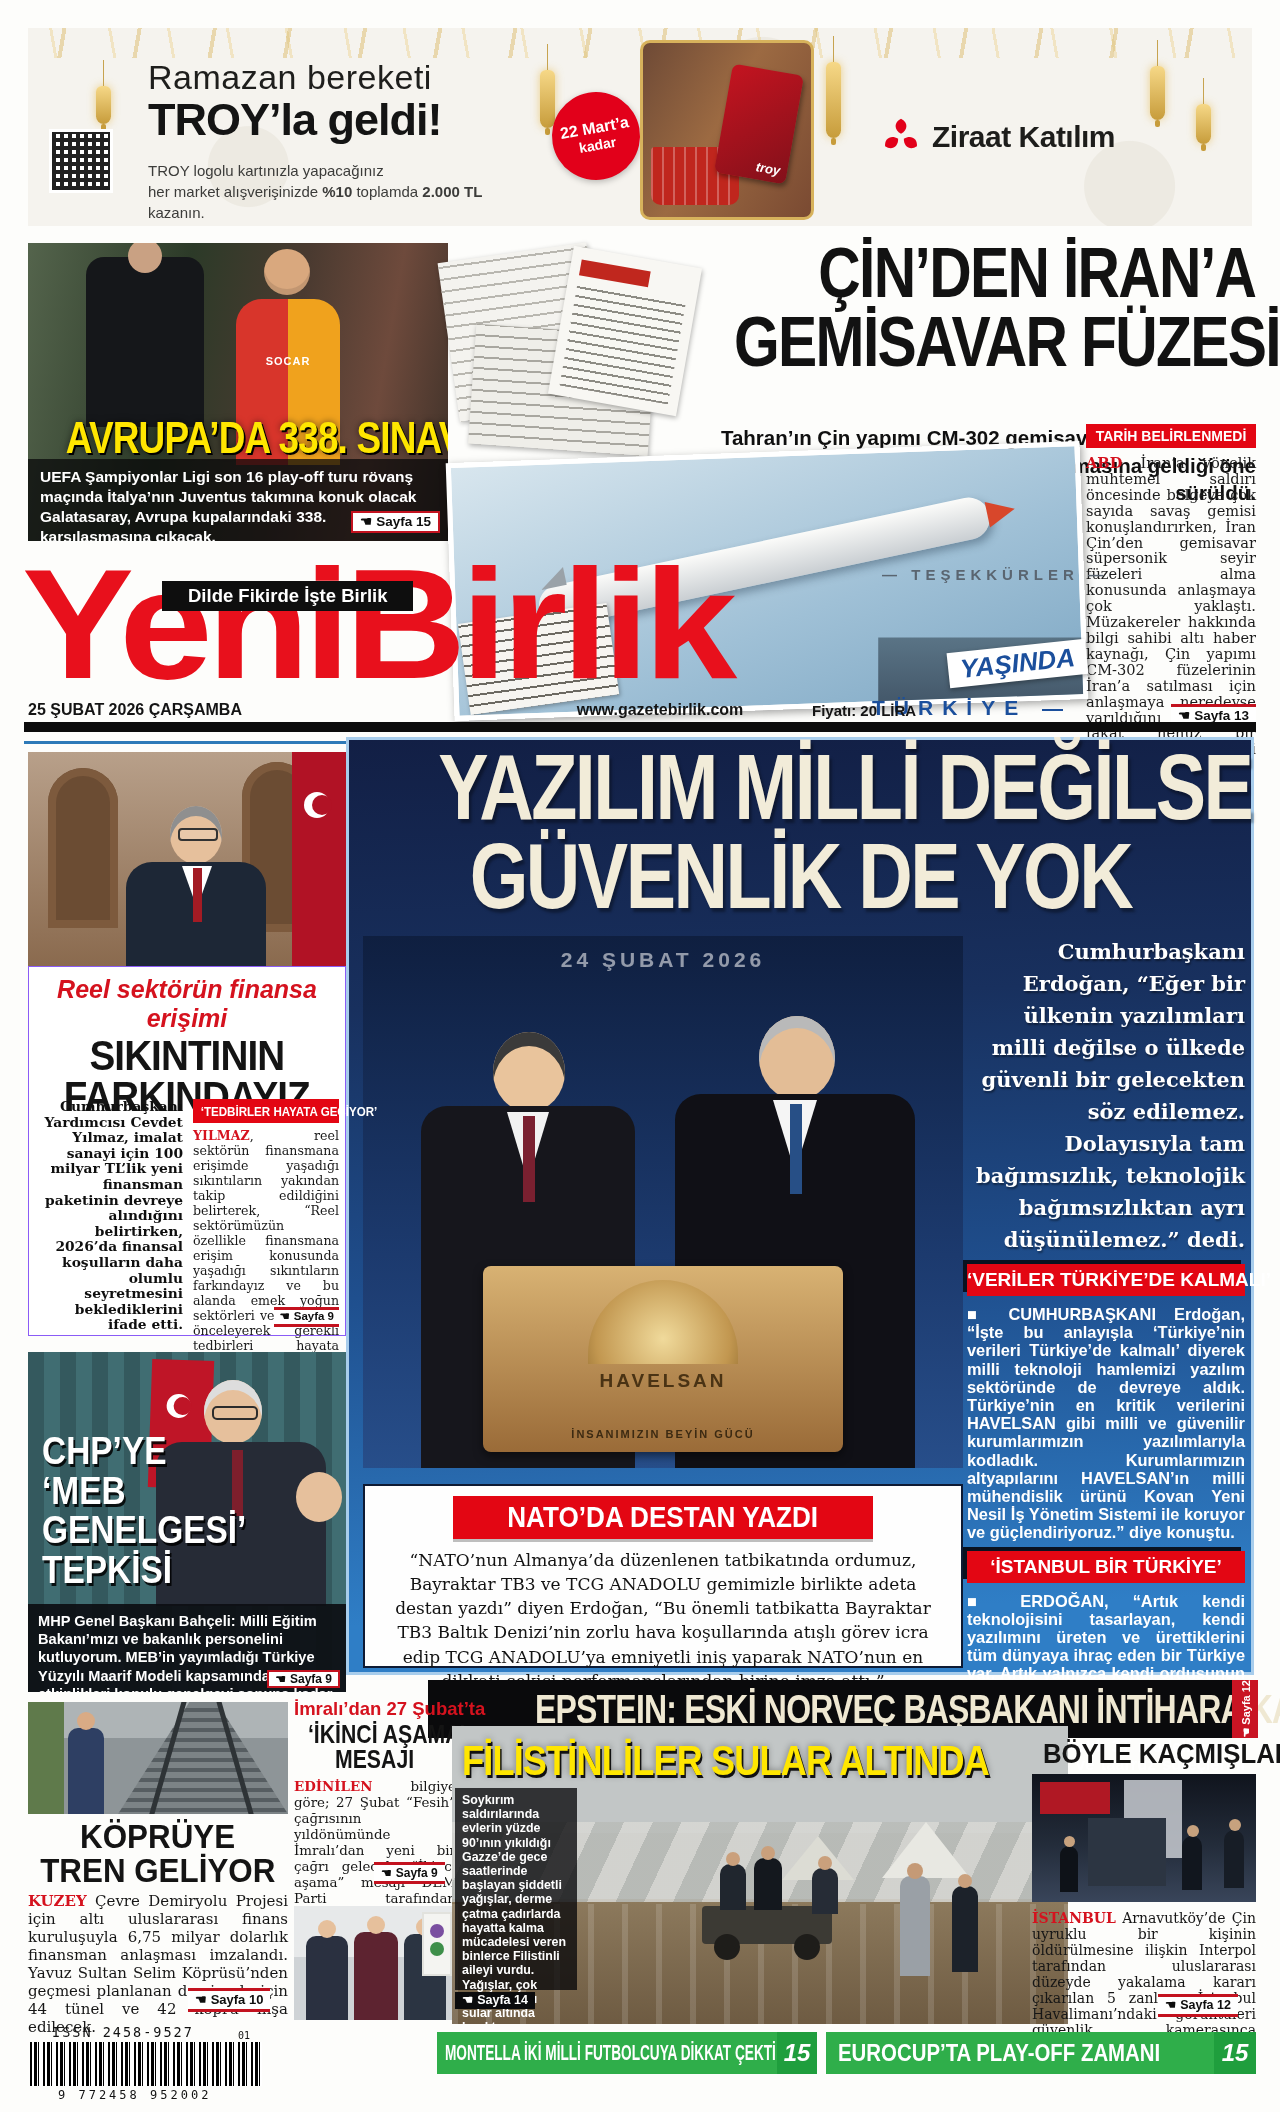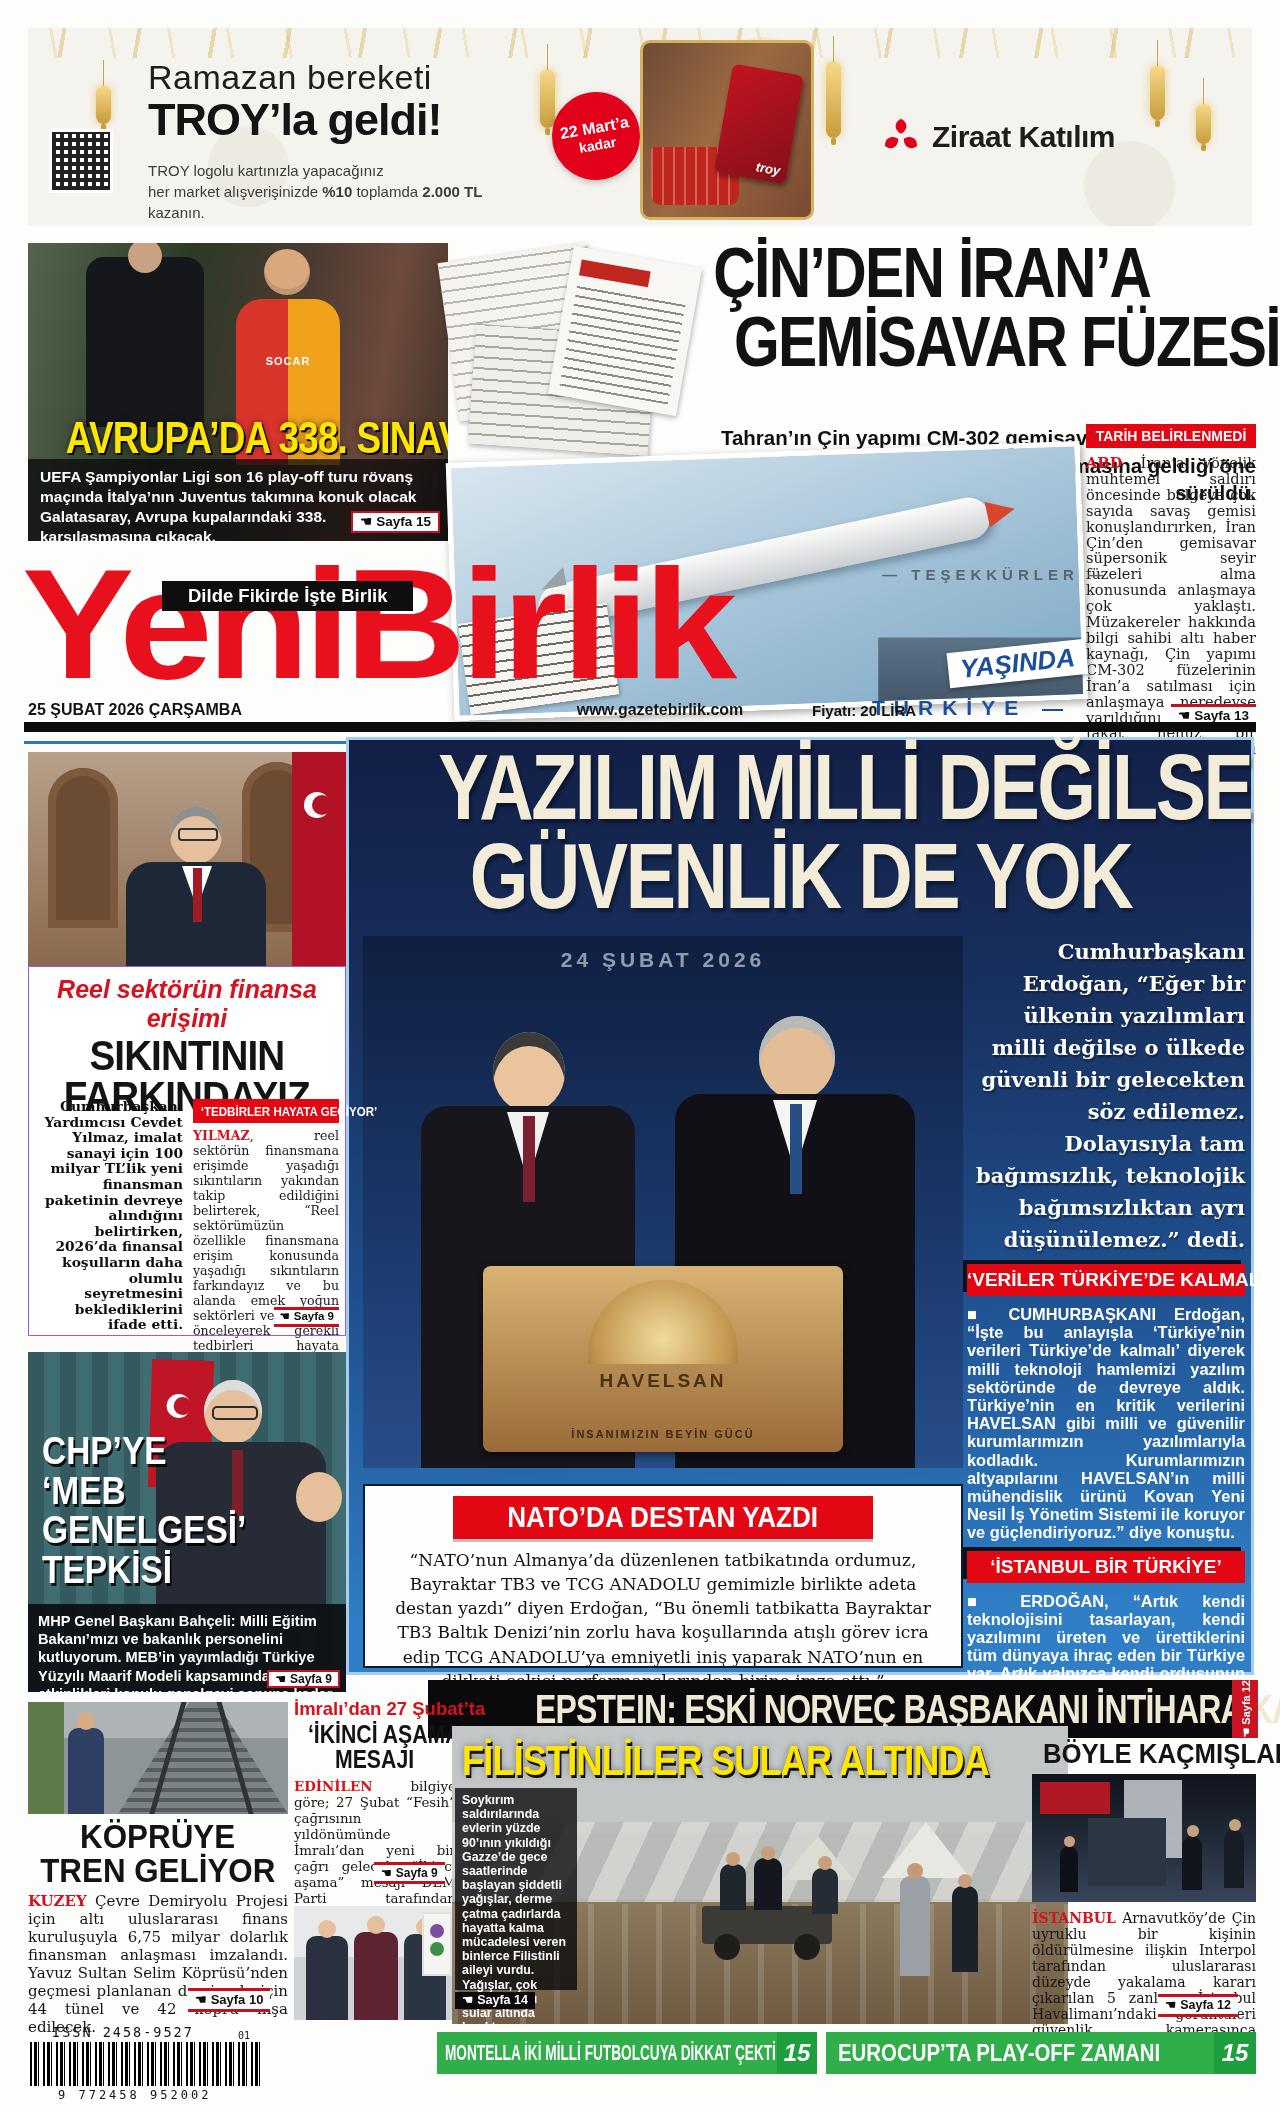--- a/index.html
+++ b/index.html
@@ -116,21 +116,21 @@
 
   <div class="abs" style="left:448px;top:246px;width:330px;height:210px;">
     <div class="abs" style="left:0;top:6px;width:150px;height:160px;background:#f4f3ef;transform:rotate(-8deg);box-shadow:1px 2px 5px rgba(0,0,0,.3);background-image:repeating-linear-gradient(0deg,transparent 0 10px,#b9b7b0 10px 12px);"></div>
     <div class="abs" style="left:24px;top:84px;width:180px;height:120px;background:#efeee9;transform:rotate(4deg);box-shadow:1px 2px 5px rgba(0,0,0,.3);background-image:repeating-linear-gradient(0deg,transparent 0 9px,#a9a7a0 9px 11px);"></div>
     <div class="abs" style="left:112px;top:10px;width:130px;height:150px;background:#f8f7f3;transform:rotate(10deg);box-shadow:1px 2px 5px rgba(0,0,0,.3);">
       <div class="abs" style="left:10px;top:12px;width:70px;height:16px;background:#c0271e;"></div>
       <div class="abs" style="left:10px;top:38px;right:10px;bottom:10px;background:repeating-linear-gradient(0deg,#8d8b84 0 2px,transparent 2px 9px);"></div>
     </div>
   </div>
 
-  <div class="abs" style="left:630px;top:240px;width:625px;">
+  <div class="abs" style="left:630px;top:240px;width:625px;text-align:right;">
     <span class="cx" style="transform:scaleX(.84);transform-origin:right;font-size:70px;font-weight:900;color:#121212;letter-spacing:-2px;line-height:.95;">ÇİN’DEN İRAN’A</span><br>
     <span class="cx" style="transform:scaleX(.84);transform-origin:right;font-size:70px;font-weight:900;color:#121212;letter-spacing:-2px;line-height:1.0;">GEMİSAVAR FÜZESİ</span>
   </div>
   <div class="abs" style="left:700px;top:424px;width:556px;text-align:right;font-size:20.5px;font-weight:700;line-height:1.35;color:#101010;">Tahran’ın Çin yapımı CM-302 gemisavar füzelerini satın almak üzere anlaşmanın son aşamasına geldiği öne sürüldü.</div>
 
   <div class="photo" style="left:450px;top:452px;width:624px;height:248px;border:5px solid #fff;transform:rotate(-2deg);
               box-shadow:2px 3px 8px rgba(0,0,0,.35);background:linear-gradient(160deg,#d8e6ee,#9fc0d6 60%,#7fa8c4);">
     <div class="abs" style="left:80px;top:84px;width:460px;height:42px;border-radius:22px;transform:rotate(-10deg);
                 background:linear-gradient(#fbfbf9,#c9ced2);box-shadow:3px 5px 8px rgba(20,40,60,.35);">
       <div class="abs" style="right:-26px;top:8px;width:0;height:0;border-left:28px solid #d8472b;border-top:13px solid transparent;border-bottom:13px solid transparent;"></div>

